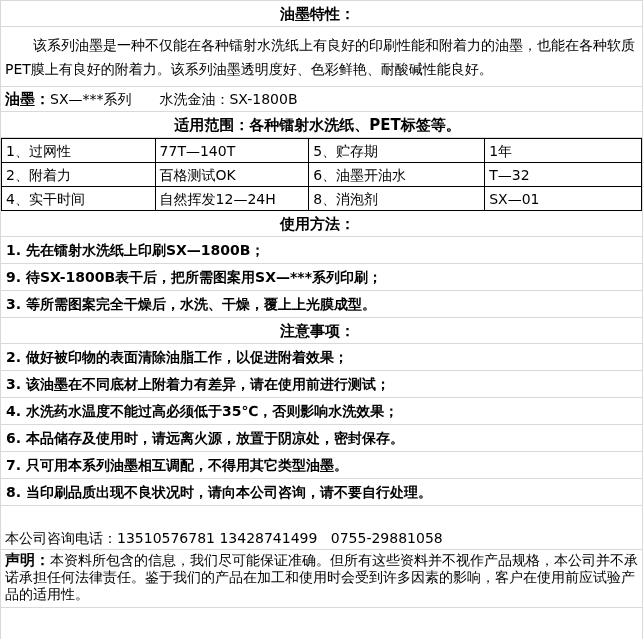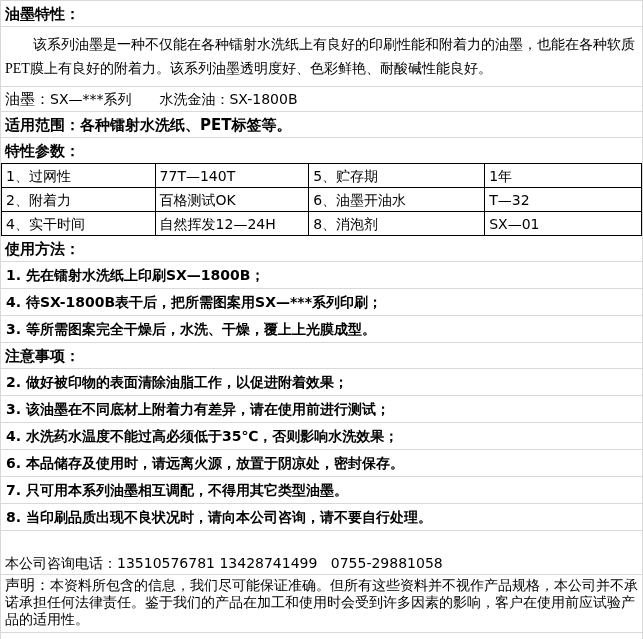--- a/index.html
+++ b/index.html
@@ -9,23 +9,23 @@
     min-height: 639px;
     border-left: 1px solid #d9d9d9;
     border-right: 1px solid #d9d9d9;
     border-top: 1px solid #d9d9d9;
     font-family: "DejaVu Sans", "Liberation Sans", sans-serif;
     color: #000000;
     font-size: 14px;
     background: #ffffff;
   }
   .row { border-bottom: 1px solid #d9d9d9; padding: 2px 4px; line-height: 20px; }
-  .heading-row { font-weight: bold; font-size: 15px; padding: 3px 12px 2px 4px; line-height: 20px; }
-  .para-row { padding: 6px 4px 5px 4px; line-height: 24px; text-indent: 2em; font-family: Liberation Serif, serif; }
-  .inline-label { font-weight: normal; font-size: 15px; }
+  .heading-row { font-weight: bold; font-size: 15px; padding: 3px 12px 2px 4px; line-height: 20px; text-align: center; }
+  .para-row { padding: 6px 4px 5px 4px; line-height: 24px; text-indent: 2em; }
+  .inline-label { font-weight: bold; font-size: 15px; }
   .pre { white-space: pre-wrap; }
   .no-bottom { border-bottom: none; }
   .list-row { padding: 3px 5px; line-height: 20px; font-weight: bold; }
   .param-table-wrap { padding: 0; border-bottom: none; }
   table.params {
     width: 100%;
     border-collapse: collapse;
     table-layout: fixed;
     border-radius: 21px;
   }
@@ -55,21 +55,20 @@
   <div class="row para-row">该系列油墨是一种不仅能在各种镭射水洗纸上有良好的印刷性能和附着力的油墨，也能在各种软质PET膜上有良好的附着力。该系列油墨透明度好、色彩鲜艳、耐酸碱性能良好。</div>
 
   <div class="row">
     <span class="inline-label">油墨：</span><span class="pre">SX—***系列　　水洗金油：SX-1800B</span>
   </div>
 
   <div class="row heading-row">
     <span>适用范围：</span><span>各种镭射水洗纸、PET标签等。</span>
   </div>
 
-  <div class="row heading-row no-bottom">特性参数：</div>
 
   <div class="row param-table-wrap">
     <table class="params">
       <colgroup>
           <col class="col-p1">
           <col class="col-p2">
           <col class="col-p3">
           <col class="col-p4">
         </colgroup>
       <tbody>
@@ -90,21 +89,21 @@
           <td>自然挥发12—24H</td>
           <td>8、消泡剂</td>
           <td>SX—01</td>
         </tr>
       </tbody>
     </table>
   </div>
 
   <div class="row heading-row">使用方法：</div>
   <div class="row list-row">1. 先在镭射水洗纸上印刷SX—1800B；</div>
-  <div class="row list-row">4. 待SX-1800B表干后，把所需图案用SX—***系列印刷；</div>
+  <div class="row list-row">9. 待SX-1800B表干后，把所需图案用SX—***系列印刷；</div>
   <div class="row list-row">3. 等所需图案完全干燥后，水洗、干燥，覆上上光膜成型。</div>
 
   <div class="row heading-row">注意事项：</div>
   <div class="row list-row">2. 做好被印物的表面清除油脂工作，以促进附着效果；</div>
   <div class="row list-row">3. 该油墨在不同底材上附着力有差异，请在使用前进行测试；</div>
   <div class="row list-row">4. 水洗药水温度不能过高必须低于35℃，否则影响水洗效果；</div>
   <div class="row list-row">6. 本品储存及使用时，请远离火源，放置于阴凉处，密封保存。</div>
   <div class="row list-row">7. 只可用本系列油墨相互调配，不得用其它类型油墨。</div>
   <div class="row list-row">8. 当印刷品质出现不良状况时，请向本公司咨询，请不要自行处理。</div>
 

